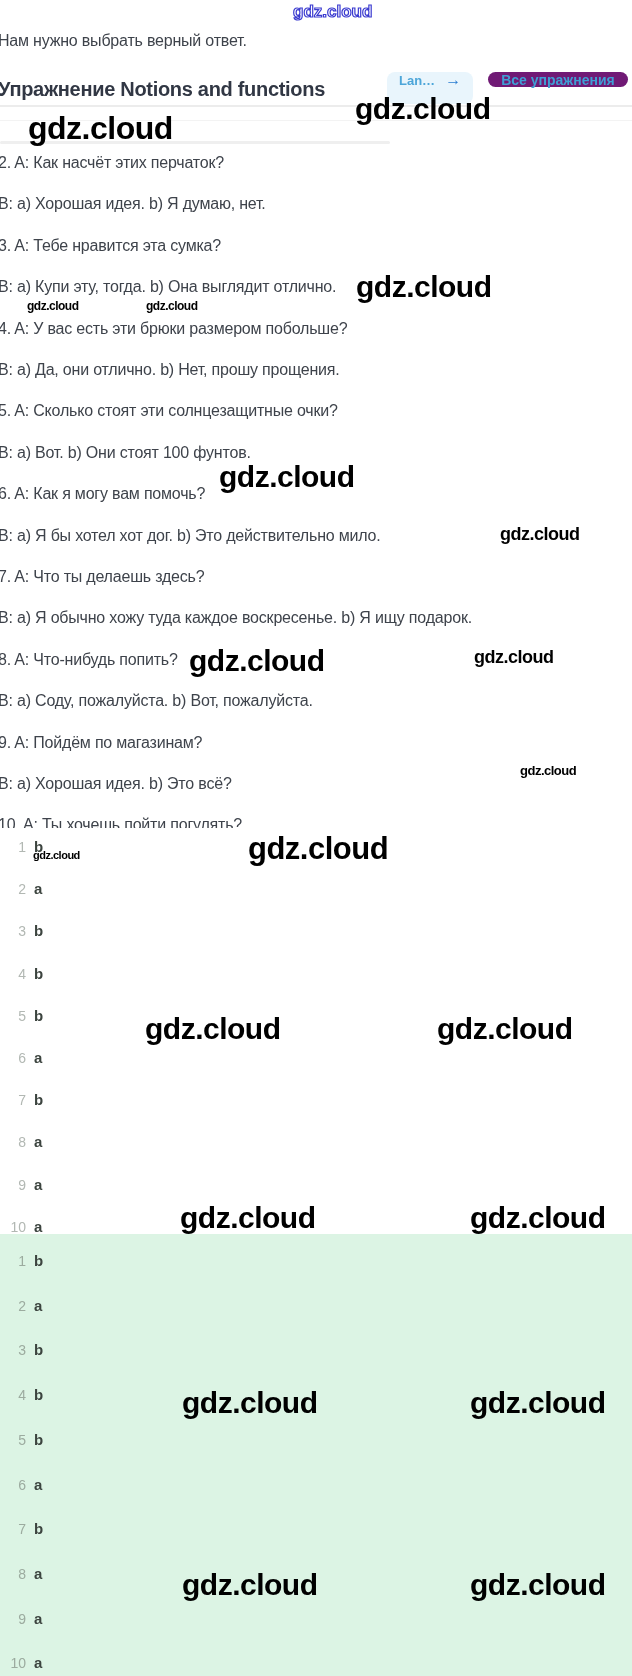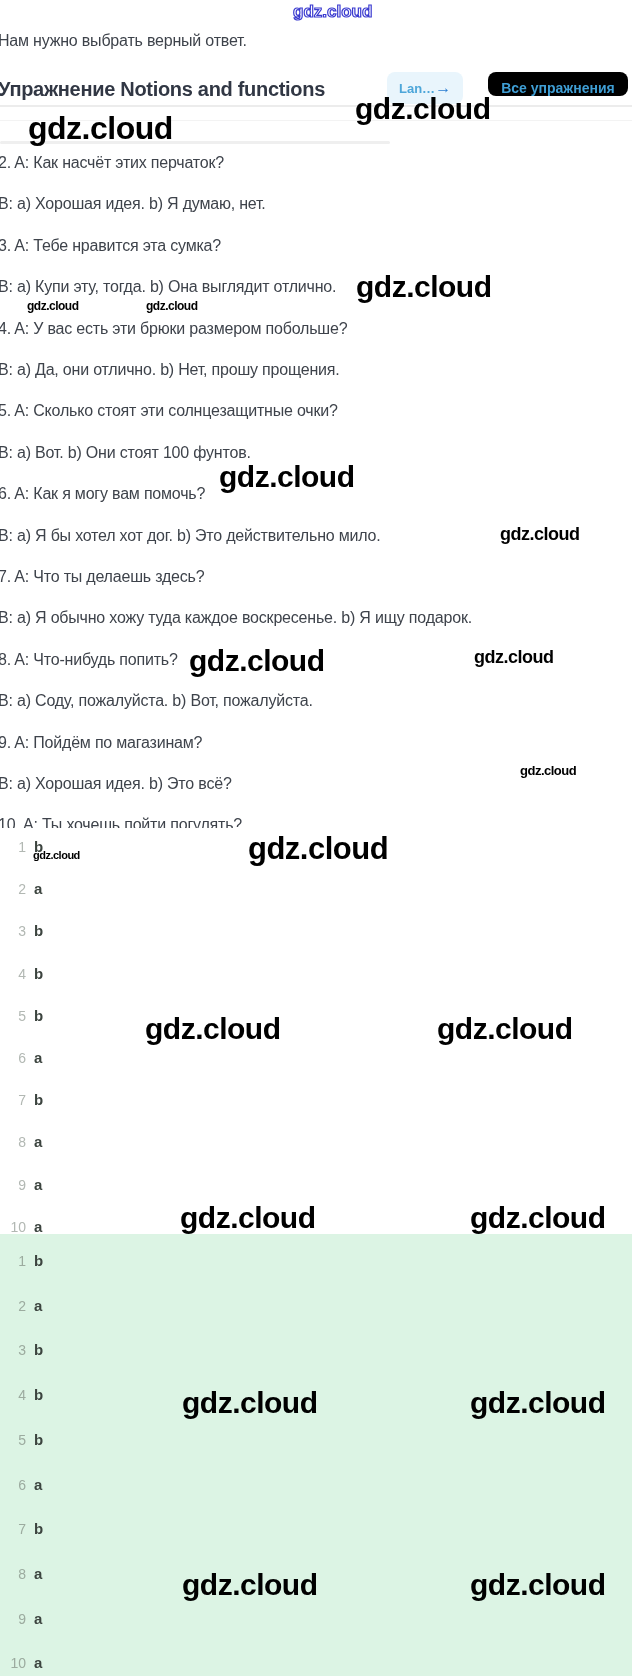--- a/index.html
+++ b/index.html
@@ -4,24 +4,24 @@
 <style>
   html,body{margin:0;padding:0;background:#fff;}
   .page{
     position:relative;width:632px;height:1676px;overflow:hidden;background:#ffffff;
     font-family:"Liberation Sans","DejaVu Sans",sans-serif;
   }
   .abs{position:absolute;}
   .intro{left:-2px;top:32px;font-size:16px;color:#3e434b;letter-spacing:-0.2px;white-space:nowrap;}
   .title{left:-2px;top:78px;font-size:20px;font-weight:700;color:#313744;letter-spacing:-0.3px;white-space:nowrap;margin:0;}
   .btn{display:flex;align-items:center;justify-content:center;border-radius:8px;box-sizing:border-box;cursor:pointer;}
-  .btn-lang{left:387px;top:72px;height:30px;padding:16px 12px;background:#e9f5fc;}
+  .btn-lang{left:387px;top:72px;height:30px;padding:16px 12px;background:#e9f5fc;gap:10px;align-items:flex-end;}
   .btn-lang .lbl{font-size:13px;font-weight:600;color:#4da6d9;}
   .btn-lang .arr{font-size:16px;color:#2a7dd1;line-height:1;}
-  .btn-all{left:488px;top:72px;width:140px;height:24px;background:#000000;align-items:flex-end;}
+  .btn-all{left:488px;top:72px;width:140px;height:15px;background:#701a75;}
   .btn-all .lbl{font-size:14px;font-weight:600;color:#3f9ed4;}
   .rule1{left:0;top:105px;width:632px;height:2px;background:#ececec;}
   .rule2{left:0;top:120px;width:632px;height:1px;background:#f3f3f3;}
   .rule3{left:0;top:141px;width:390px;height:3px;background:#efefef;border-radius:2px;}
   .dline{left:-2px;font-size:16px;color:#3e434b;letter-spacing:-0.2px;white-space:nowrap;}
   .clip{overflow:hidden;}
   .ans-row{left:0;height:20px;width:300px;}
   .ans-num{position:absolute;left:6px;top:1px;width:20px;text-align:right;font-size:14px;color:#b2b8b3;}
   .ans-num.green{color:#9cab9f;}
   .ans-val{position:absolute;left:34px;top:0;font-size:15px;font-weight:700;color:#3c443f;}

